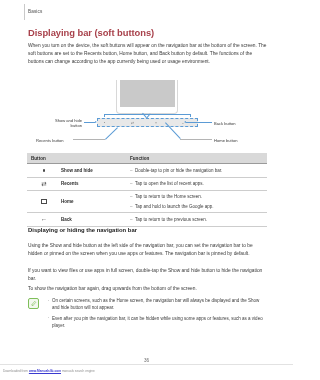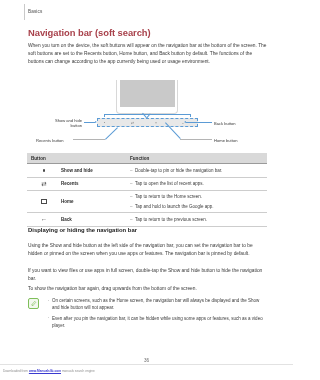--- a/index.html
+++ b/index.html
@@ -319,21 +319,21 @@
   }
 </style>
 </head>
 <body>
 
 <div class="page">
 
   <div class="runhead-rule"></div>
   <div class="runhead">Basics</div>
 
-  <div class="title">Navigation bar (soft search)</div>
+  <div class="title">Displaying bar (soft buttons)</div>
 
   <div class="para p-intro">When you turn on the device, the soft buttons will appear on the navigation bar at the bottom of the screen. The soft buttons are set to the Recents button, Home button, and Back button by default. The functions of the buttons can change according to the app currently being used or usage environment.</div>
 
   <div class="device-wrap">
 
     <div class="device-body"></div>
     <div class="device-screen"></div>
 
     <div class="navstrip">
       <span class="nav-icon i-show">•</span>

